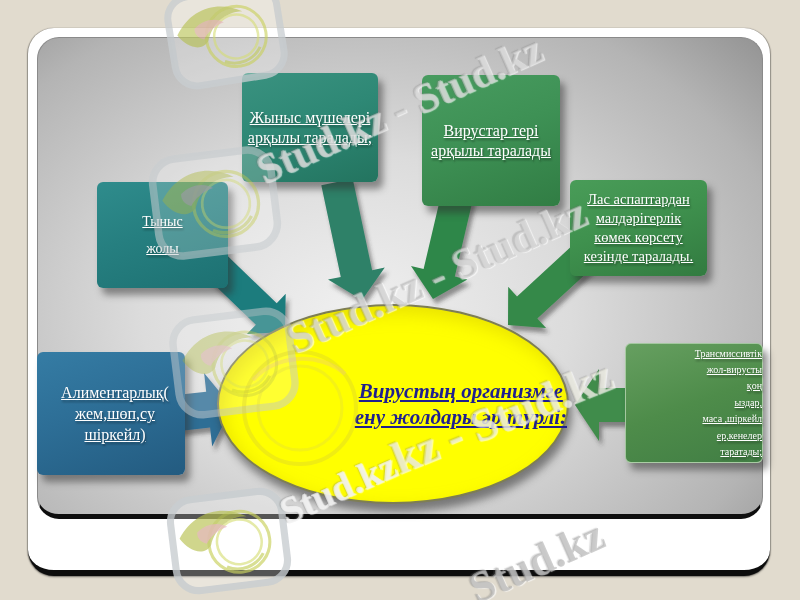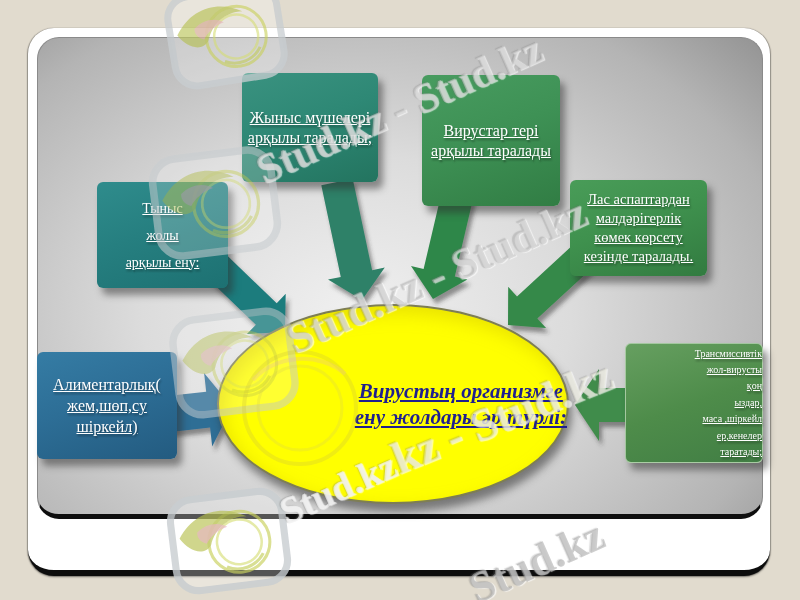--- a/index.html
+++ b/index.html
@@ -32,22 +32,22 @@
        box-shadow:5px 7px 7px rgba(45,45,45,.5);
        text-shadow:1px 2px 2px rgba(0,0,0,.4);text-decoration:underline;}
   .b1{left:97px; top:182px;width:131px;height:106px;font-size:14px;line-height:27px;
       background:linear-gradient(160deg,#2F8C8C 0%,#267F80 45%,#1D7172 100%);}
   .b2{left:242px;top:73px; width:136px;height:109px;font-size:16px;line-height:20px;
       background:linear-gradient(160deg,#3A9280 0%,#2E8875 45%,#23745F 100%);}
   .b3{left:422px;top:75px; width:138px;height:131px;font-size:16px;line-height:20px;
       background:linear-gradient(160deg,#489C60 0%,#3E9155 45%,#317D44 100%);}
   .b4{left:570px;top:180px;width:137px;height:96px;font-size:14.5px;line-height:19px;
       background:linear-gradient(160deg,#499C58 0%,#3F914E 45%,#327B40 100%);}
-  .b5{left:37px; top:352px;width:140px;height:107px;font-size:16px;line-height:21px;
-      background:linear-gradient(160deg,#357CA4 0%,#2D6E96 45%,#235B80 100%);}
+  .b5{left:37px; top:352px;width:140px;height:123px;font-size:16px;line-height:21px;
+      background:linear-gradient(160deg,#357CA4 0%,#2D6E96 45%,#235B80 100%);padding-left:8px;}
   .b6{left:625px;top:343px;width:136px;height:118px;font-size:10px;line-height:16.4px;
       border:1px solid rgba(195,222,190,.75);
       background:linear-gradient(160deg,#669F60 0%,#4E8C4A 50%,#417E44 100%);text-align:right;}
 
   
   .wm{position:absolute;pointer-events:none;}
   .wt{position:absolute;font-family:"Liberation Serif",serif;font-weight:bold;white-space:nowrap;
       text-shadow:1px 1px 1px rgba(255,255,255,.65), -1px -1px 1px rgba(110,110,110,.25);}
   .wt1{left:245px;top:85px; font-size:42px;transform:rotate(-24deg);color:rgba(205,205,205,.55);}
   .wt2{left:275px;top:250px;font-size:44px;transform:rotate(-24deg);color:rgba(190,190,190,.48);}
@@ -89,21 +89,20 @@
   <div class="ellipse">
     <div class="etext">
       <div>Вирустың организмге</div>
       <div>ену жолдары әр түрлі:</div>
     </div>
   </div>
 
   <div class="box b1">
     <div>Тыныс</div>
     <div>жолы</div>
-    <div>арқылы ену:</div>
   </div>
   <div class="box b2">
     <div>Жыныс мүшелері</div>
     <div>арқылы таралады;</div>
   </div>
   <div class="box b3">
     <div>Вирустар тері</div>
     <div>арқылы таралады</div>
   </div>
   <div class="box b4">

